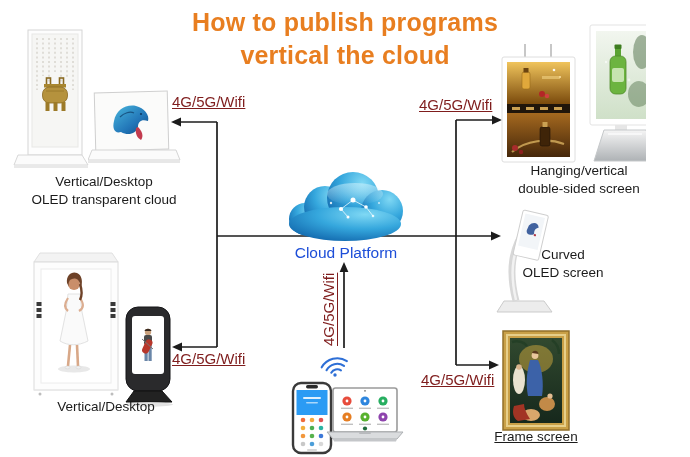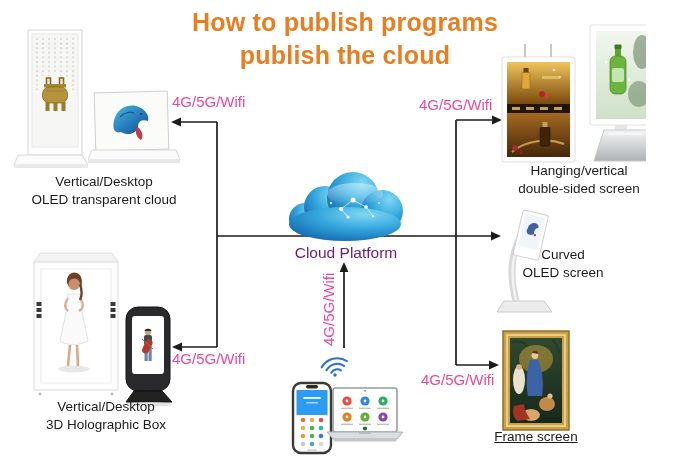--- a/index.html
+++ b/index.html
@@ -4,45 +4,45 @@
 <style>
   html,body{margin:0;padding:0;}
   body{background:#ffffff;font-family:"Liberation Sans",sans-serif;}
   #stage{position:relative;width:646px;height:457px;background:#ffffff;overflow:hidden;}
   .abs{position:absolute;}
   #title{left:130px;top:6px;width:430px;text-align:center;z-index:3;
          color:#e87e20;font-weight:bold;font-size:25px;line-height:33px;letter-spacing:.2px;}
   #title span{display:block;}
   #connectors{left:0;top:0;z-index:1;}
   .device{z-index:2;}
-  .conn-label{z-index:4;font-size:15px;color:#ec4899;white-space:nowrap;}
+  .conn-label{z-index:4;font-size:15px;color:#7f1d1d;white-space:nowrap;text-decoration:underline;}
   .cl-tl{left:172px;top:93px;}
   .cl-tr{left:419px;top:96px;}
   .cl-bl{left:172px;top:350px;}
   .cl-br{left:421px;top:371px;}
   .cl-up{left:320px;top:263px;height:92px;width:20px;
          writing-mode:vertical-rl;transform:rotate(180deg);text-align:center;}
   .dev-label{z-index:4;font-size:13.5px;line-height:17.5px;color:#1b1b1b;text-align:center;}
   .dev-label span{display:block;}
   .lbl-oled{left:8px;top:173px;width:192px;}
   .lbl-double{left:500px;top:162px;width:158px;}
   .lbl-curved{left:517px;top:246px;width:92px;}
   .lbl-frame{left:480px;top:428px;width:112px;text-decoration:underline;}
   .lbl-holo{left:18px;top:398px;width:176px;}
   .cloud-label{left:283px;top:244px;width:126px;text-align:center;
-               font-size:15.5px;color:#701a75;z-index:3;}
+               font-size:15.5px;color:#1d4ed8;z-index:3;}
 </style>
 </head>
 <body>
 
 <div id="stage">
 
   <div class="abs" id="title">
     <span>How to publish programs</span>
-    <span>publish the cloud</span>
+    <span>vertical the cloud</span>
   </div>
 
   <svg class="abs" id="connectors" width="690" height="457">
     <g stroke="#1c1c1c" stroke-width="1.7" fill="none">
       <path d="M217,122 L217,347"></path>
       <path d="M217,122 L180,122"></path>
       <path d="M217,347 L181,347"></path>
       <path d="M217,236 L493,236"></path>
       <path d="M456,120 L456,365"></path>
       <path d="M456,120 L494,120"></path>
@@ -397,16 +397,15 @@
   </div>
   <div class="abs dev-label lbl-double">
     <span>Hanging/vertical</span>
     <span>double-sided screen</span>
   </div>
   <div class="abs dev-label lbl-frame">
     <span>Frame screen</span>
   </div>
   <div class="abs dev-label lbl-holo">
     <span>Vertical/Desktop</span>
-    <span>3D Holographic Box</span>
   </div>
 
 </div>
 
 </body></html>

